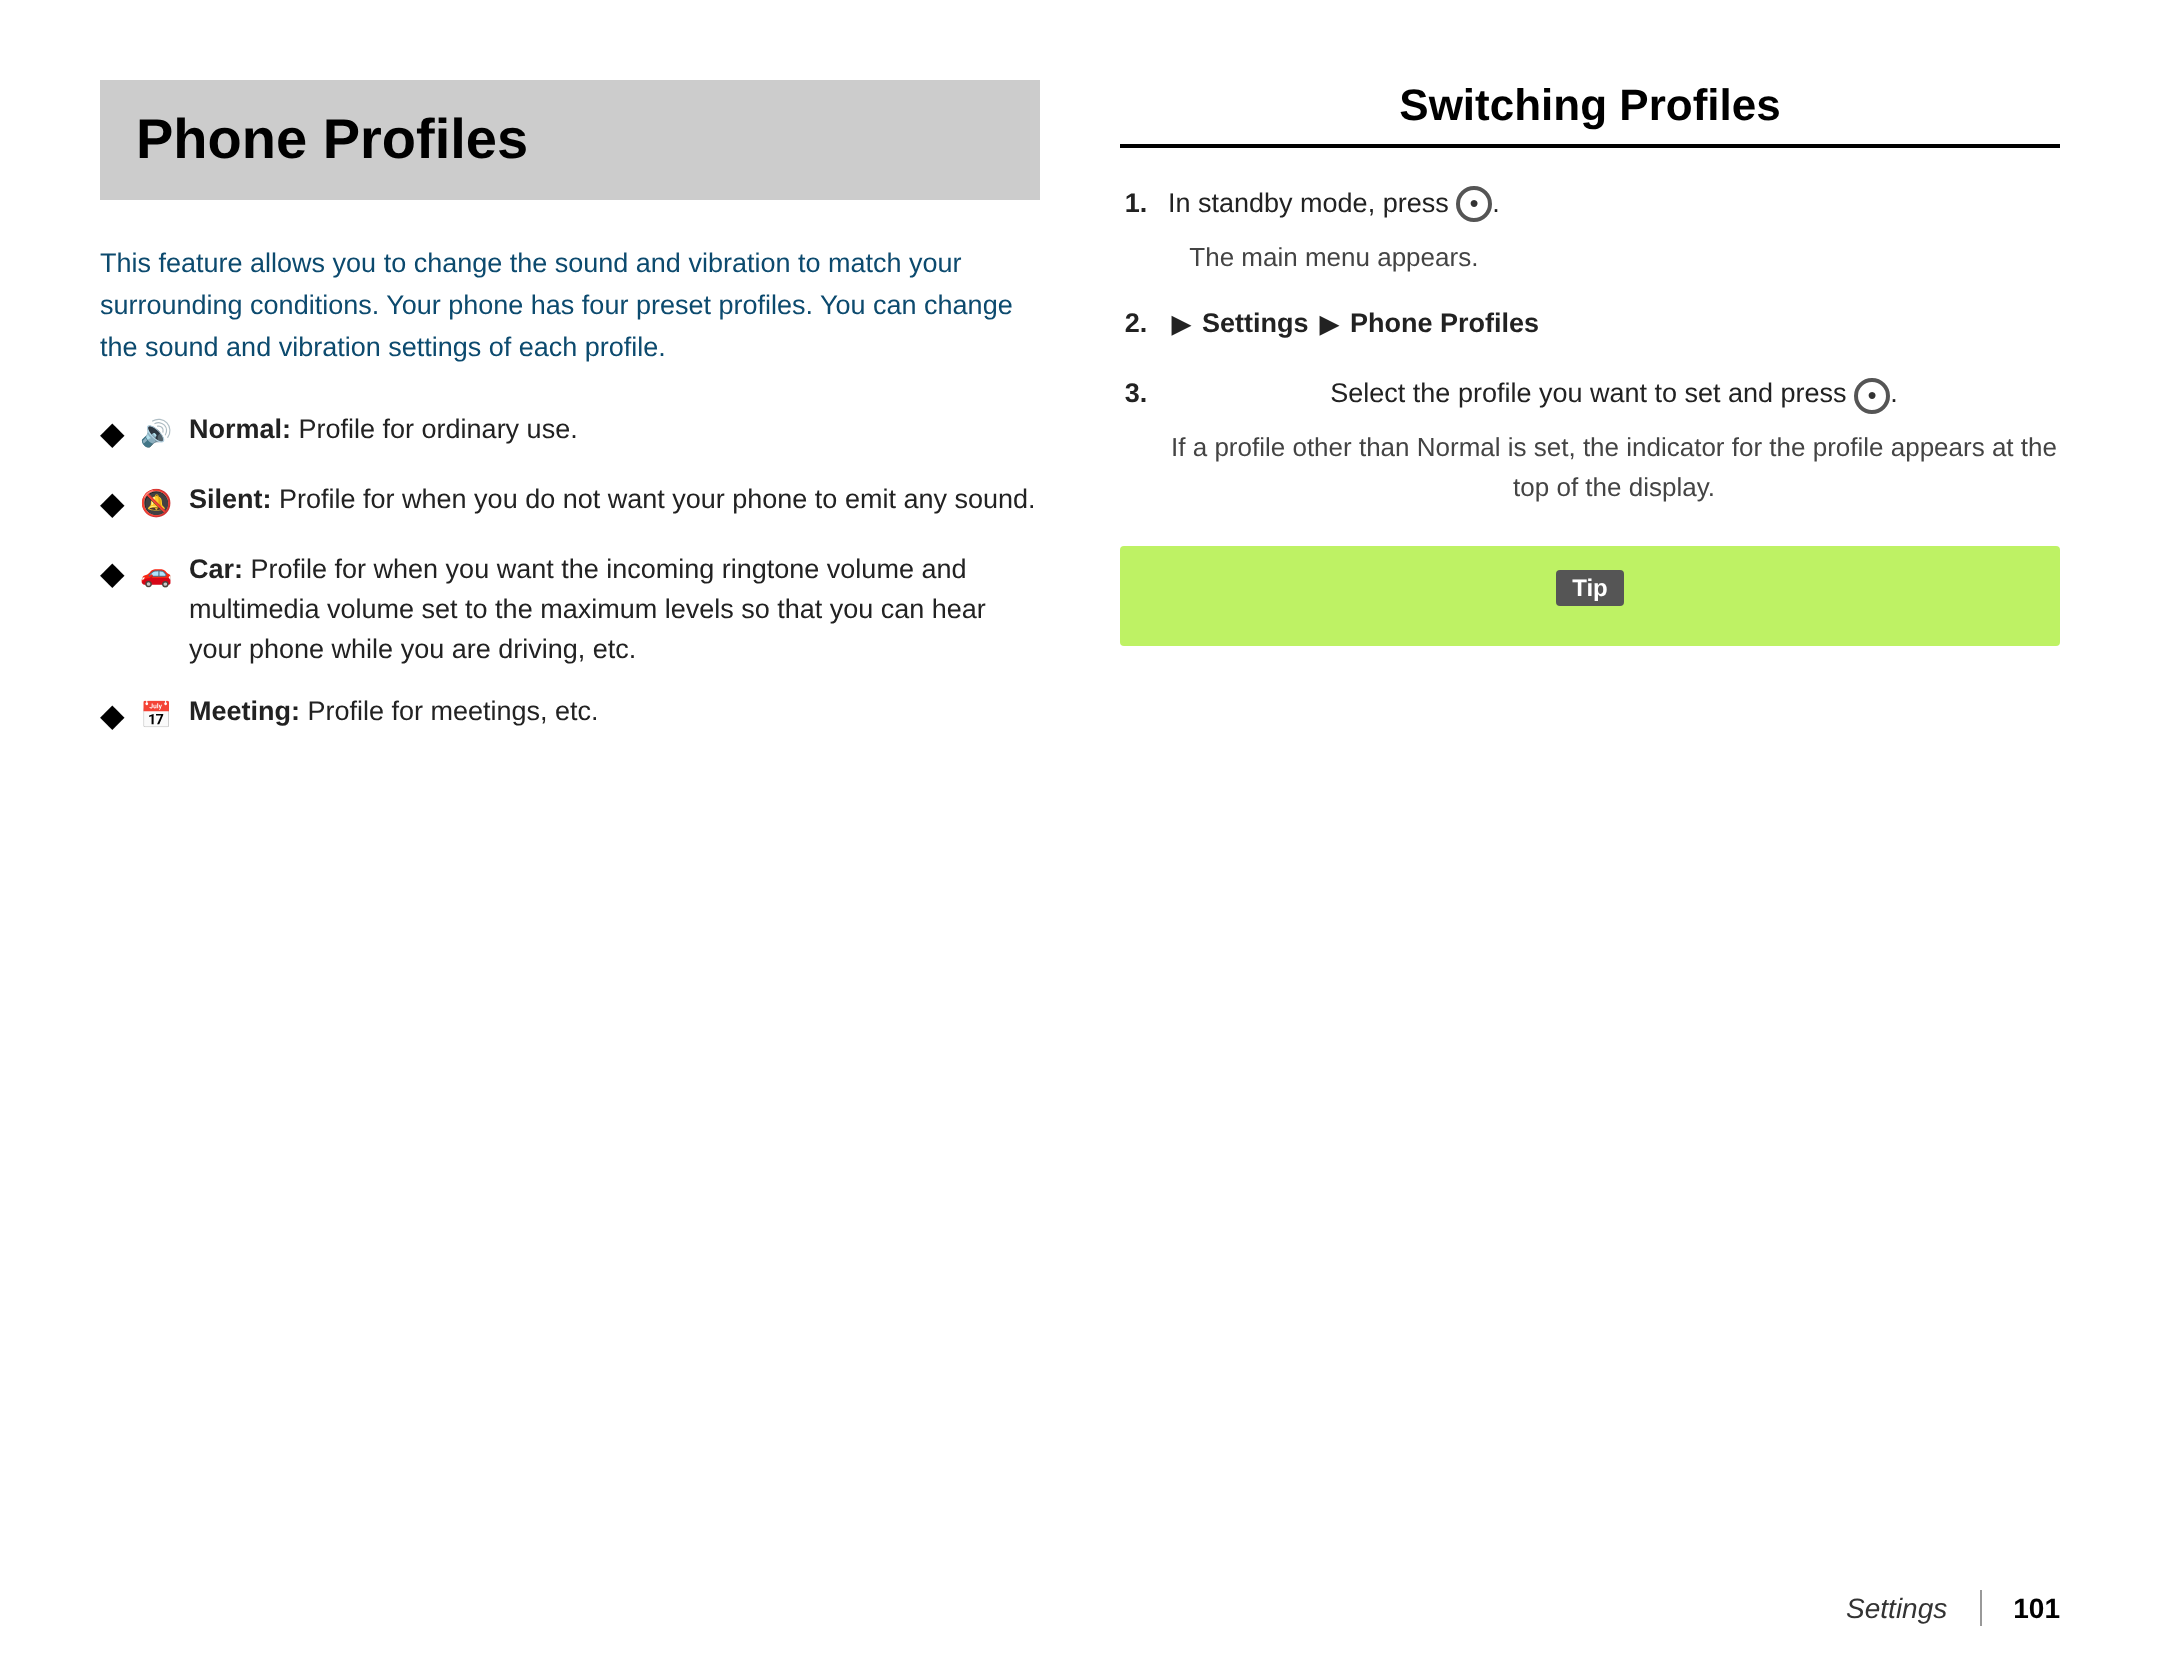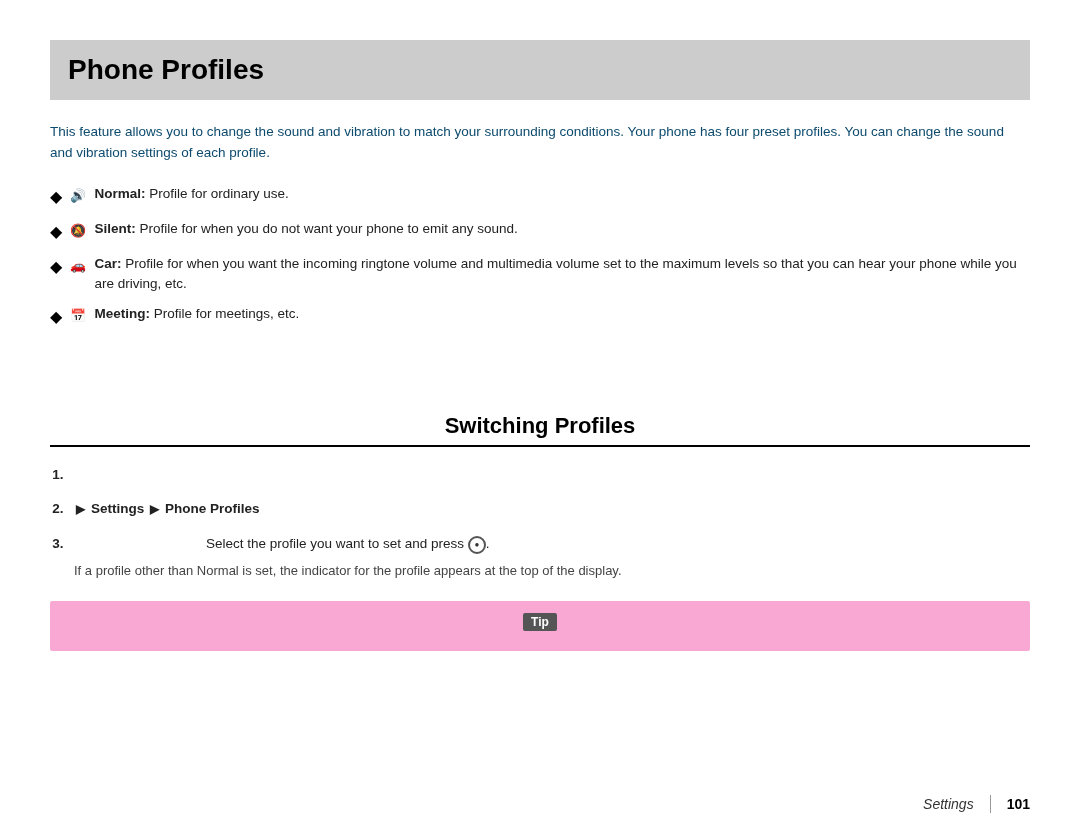--- a/index.html
+++ b/index.html
@@ -11,21 +11,21 @@
       font-family: Arial, Helvetica, sans-serif;
       font-size: 14px;
       color: #222222;
       display: flex;
       flex-direction: column;
       position: relative;
     }
 
     .page-content {
       display: flex;
-      flex-direction: column;
+      flex-direction: row;
       flex: 1;
       padding: 40px 50px 40px 50px;
       gap: 40px;
     }
 
     
     .left-column {
       flex: 1;
       display: flex;
       flex-direction: column;
@@ -154,21 +154,21 @@
       font-size: 13.5px;
       font-weight: bold;
     }
 
     .arrow-icon {
       font-size: 12px;
       margin: 0 2px;
     }
 
     .tip-box {
-      background: #f9a8d4;
+      background: #bef264;
       padding: 12px 8px;
       margin-top: 6px;
       border-radius: 2px;
     }
 
     .tip-label {
       background: #555;
       color: #fff;
       font-size: 12px;
       font-weight: bold;
@@ -268,20 +268,27 @@
     </ul>
   </div>
 
   <div class="right-column">
     <div class="section-title">Switching Profiles</div>
 
     <ol class="step-list">
 
       <li class="step-item">
         <span class="step-number">1.</span>
+        <div class="step-body">
+          <span>
+            In standby mode, press
+            <span class="inline-btn">●</span>.
+          </span>
+          <span class="sub-text">The main menu appears.</span>
+        </div>
       </li>
 
       <li class="step-item">
         <span class="step-number">2.</span>
         <div class="step-body">
           <span class="step-nav">
             <span class="arrow-icon">▶</span>
             Settings
             <span class="arrow-icon">▶</span>
             Phone Profiles

